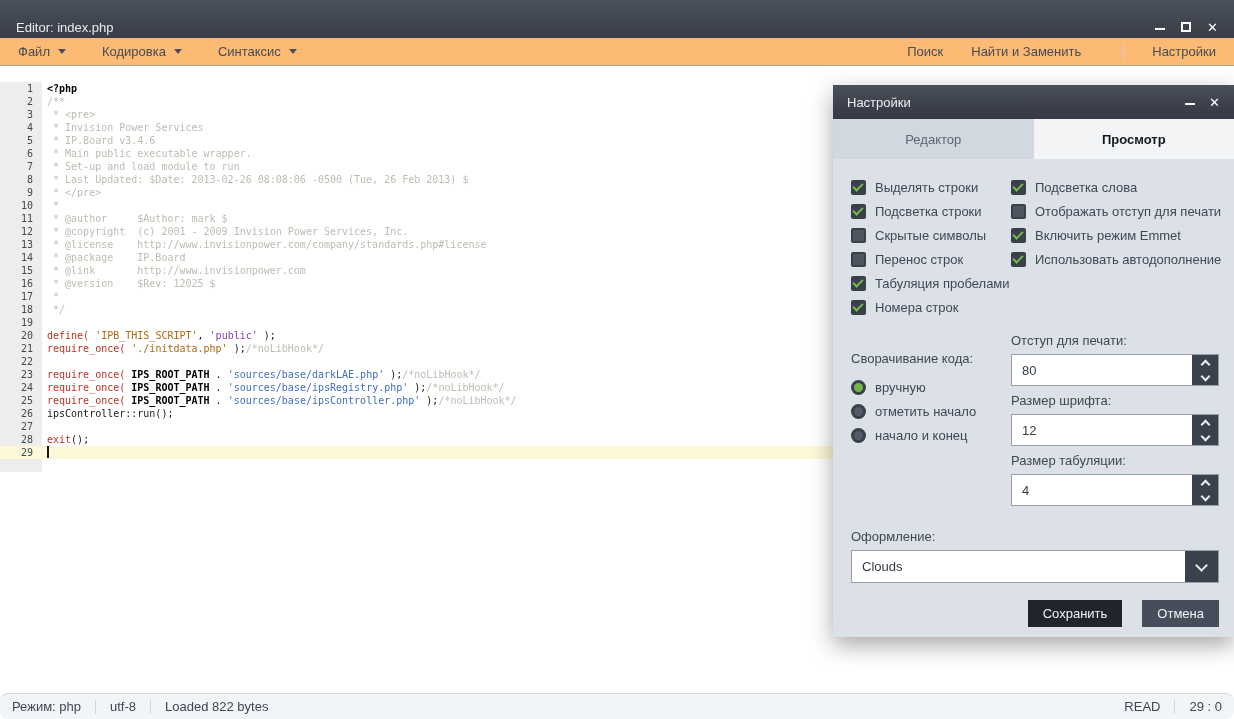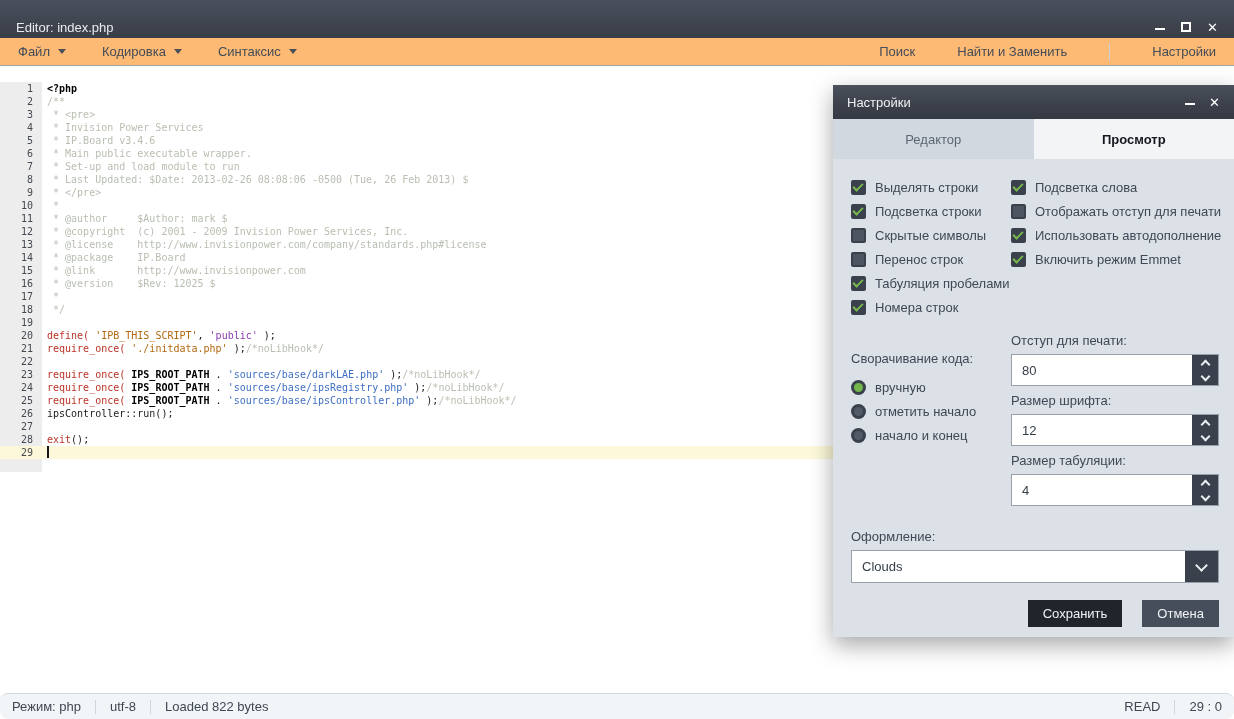--- a/index.html
+++ b/index.html
@@ -16,21 +16,21 @@
   .wc-min { width:10px; border-bottom:2px solid #ffffff; height:6px; }
 
   
   .menubar { position:absolute; top:38px; left:0; right:0; height:28px; background:#fdba74;
     border-bottom:1px solid #a3a3a3; display:flex; align-items:center; padding:0 18px;
     font-size:13px; color:#454c57; }
   .menu-item { display:flex; align-items:center; gap:8px; margin-right:36px; cursor:default; }
   .caret { width:0; height:0; border-left:4px solid transparent; border-right:4px solid transparent;
     border-top:5px solid #4a5058; }
   .menubar-right { margin-left:auto; display:flex; align-items:center; }
-  .menubar-right .menu-item { margin-right:0; margin-left:42px; }
+  .menubar-right .menu-item { margin-right:0; margin-left:28px; }
   .vdiv { width:1px; height:18px; background:#ccd1d6; margin-left:42px; }
 
   
   .editor { position:absolute; top:79px; left:0; right:0; bottom:26px; background:#ffffff;
     font-family:"DejaVu Sans Mono", monospace; font-size:10px; line-height:13px; }
   #code-lines { padding-top:3px; }
   .code-line { display:flex; height:13px; white-space:pre; }
   .gutter { flex:0 0 42px; background:#ededee; color:#44494f; text-align:right; padding-right:9px; }
   .code { flex:1; padding-left:5px; color:#1b1b1b; }
   .code-line.current .gutter, .code-line.current .code { background:#fcf8d9; }
@@ -227,25 +227,25 @@
         <div class="check-row">
           <span class="checkbox checked"></span>
           <span>Подсветка слова</span>
         </div>
         <div class="check-row">
           <span class="checkbox"></span>
           <span>Отображать отступ для печати</span>
         </div>
         <div class="check-row">
           <span class="checkbox checked"></span>
+          <span>Включить режим Emmet</span>
+        </div>
+        <div class="check-row">
+          <span class="checkbox checked"></span>
           <span>Использовать автодополнение</span>
-        </div>
-        <div class="check-row">
-          <span class="checkbox checked"></span>
-          <span>Включить режим Emmet</span>
         </div>
       </div>
 
     <div class="fold-group">
       <div class="field-label">Сворачивание кода:</div>
       <div id="fold-options">
           <div class="radio-row">
             <span class="radio selected"></span>
             <span>вручную</span>
           </div>

